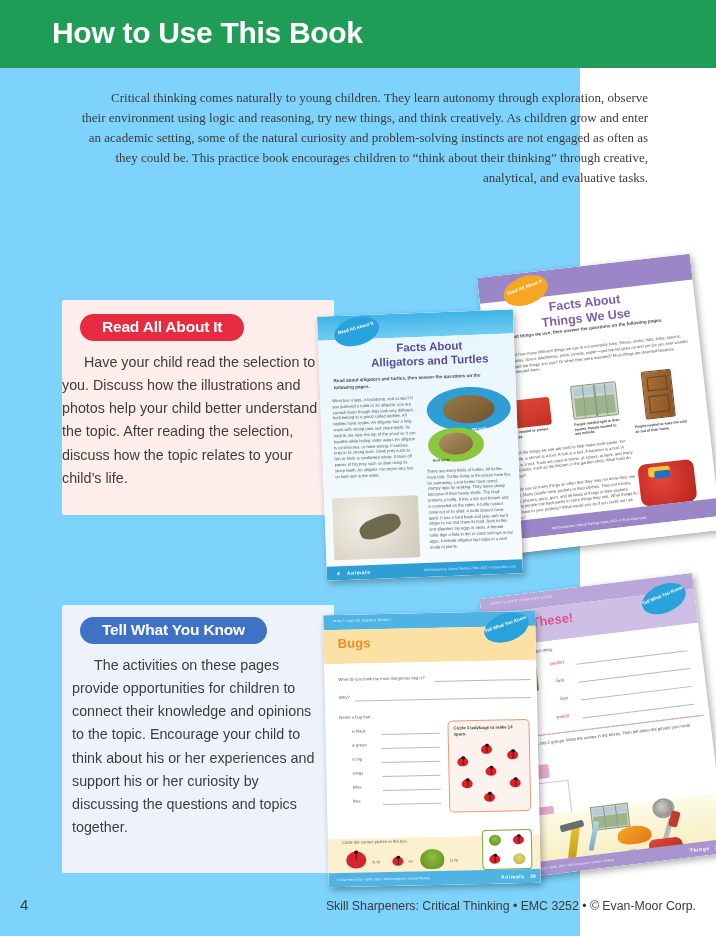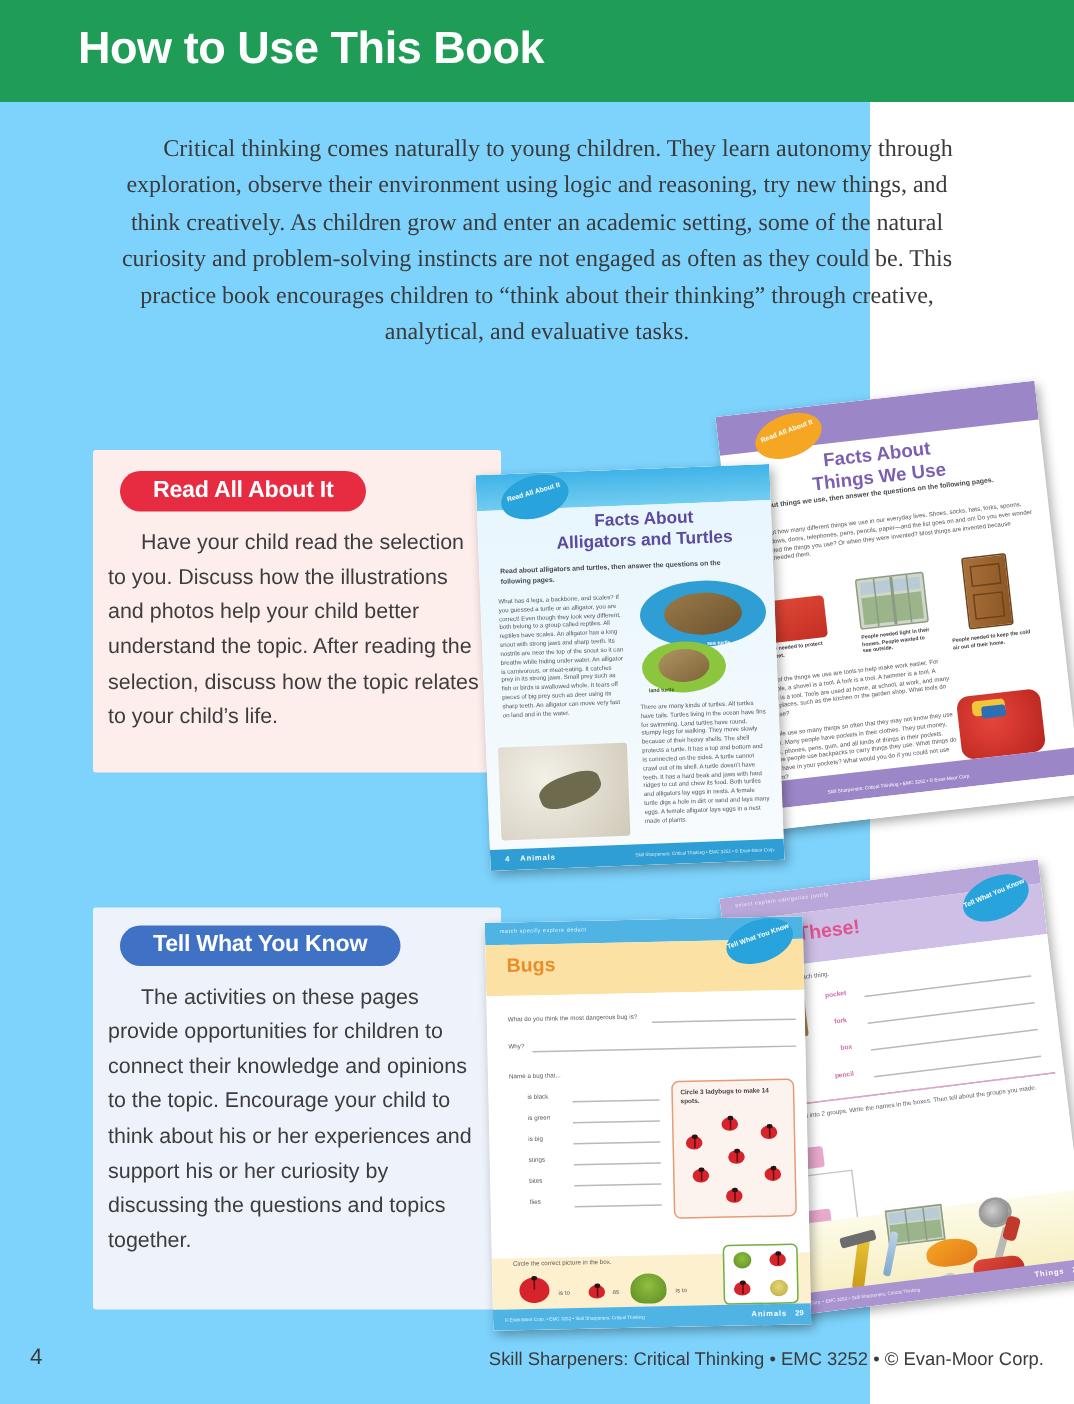--- a/index.html
+++ b/index.html
@@ -40,25 +40,25 @@
   }
   .intro-heading {
     font-size: 18.5px;
     font-weight: bold;
     color: #4a4a4a;
     letter-spacing: -0.2px;
     margin-bottom: 9px;
   }
   .intro-body {
     font-family: "Liberation Serif", serif;
-    font-size: 16px;
+    font-size: 13px;
     line-height: 1.53;
     color: #3b3b3b;
     text-indent: 28px;
-    text-align: center;
+    text-align: right;
   }
 
   
   .callout {
     position: absolute;
     padding: 0;
   }
   .callout-bg {
     position: absolute;
     left: 0; top: 0;
@@ -88,21 +88,21 @@
     line-height: 1.62;
     color: #3d3d3d;
     text-indent: 22px;
     margin-top: 10px;
   }
 
   #callout-read {
     left: 62px; top: 300px; width: 272px; height: 215px;
   }
   #callout-read .badge { margin: 14px 0 0 18px; }
-  #callout-read .callout-text { margin-left: 10px; margin-right: 12px; }
+  #callout-read .callout-text { margin-right: 12px; }
 
   #callout-tell {
     left: 62px; top: 605px; width: 272px; height: 268px;
   }
   #callout-tell .badge { margin: 12px 0 0 18px; }
   #callout-tell .callout-text { margin-left: 10px; margin-right: 12px; }
 
   
   .footer-pagenum {
     position: absolute;

